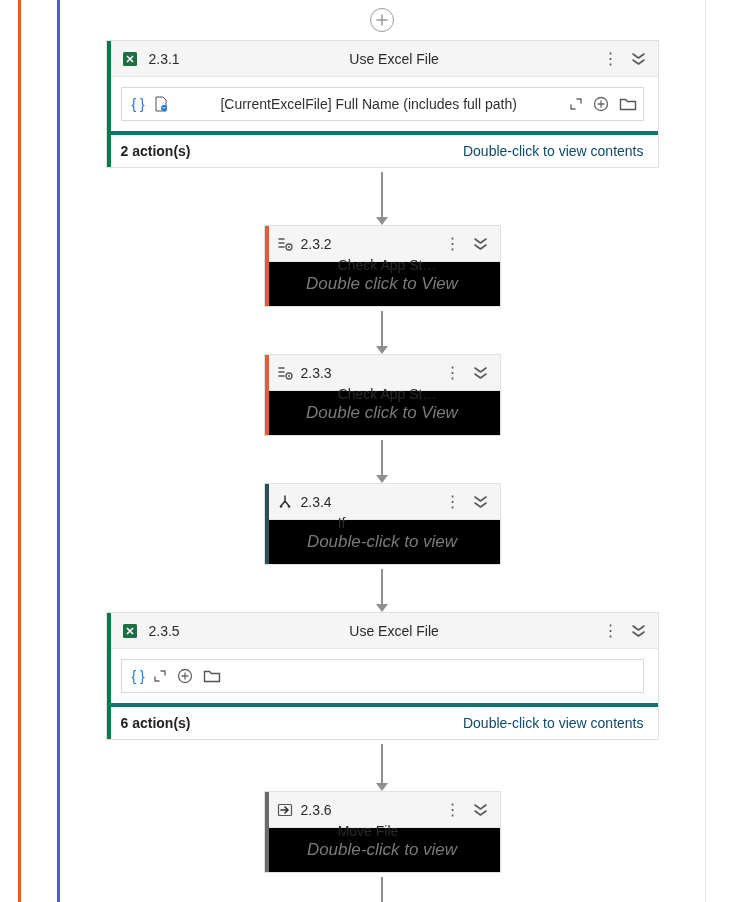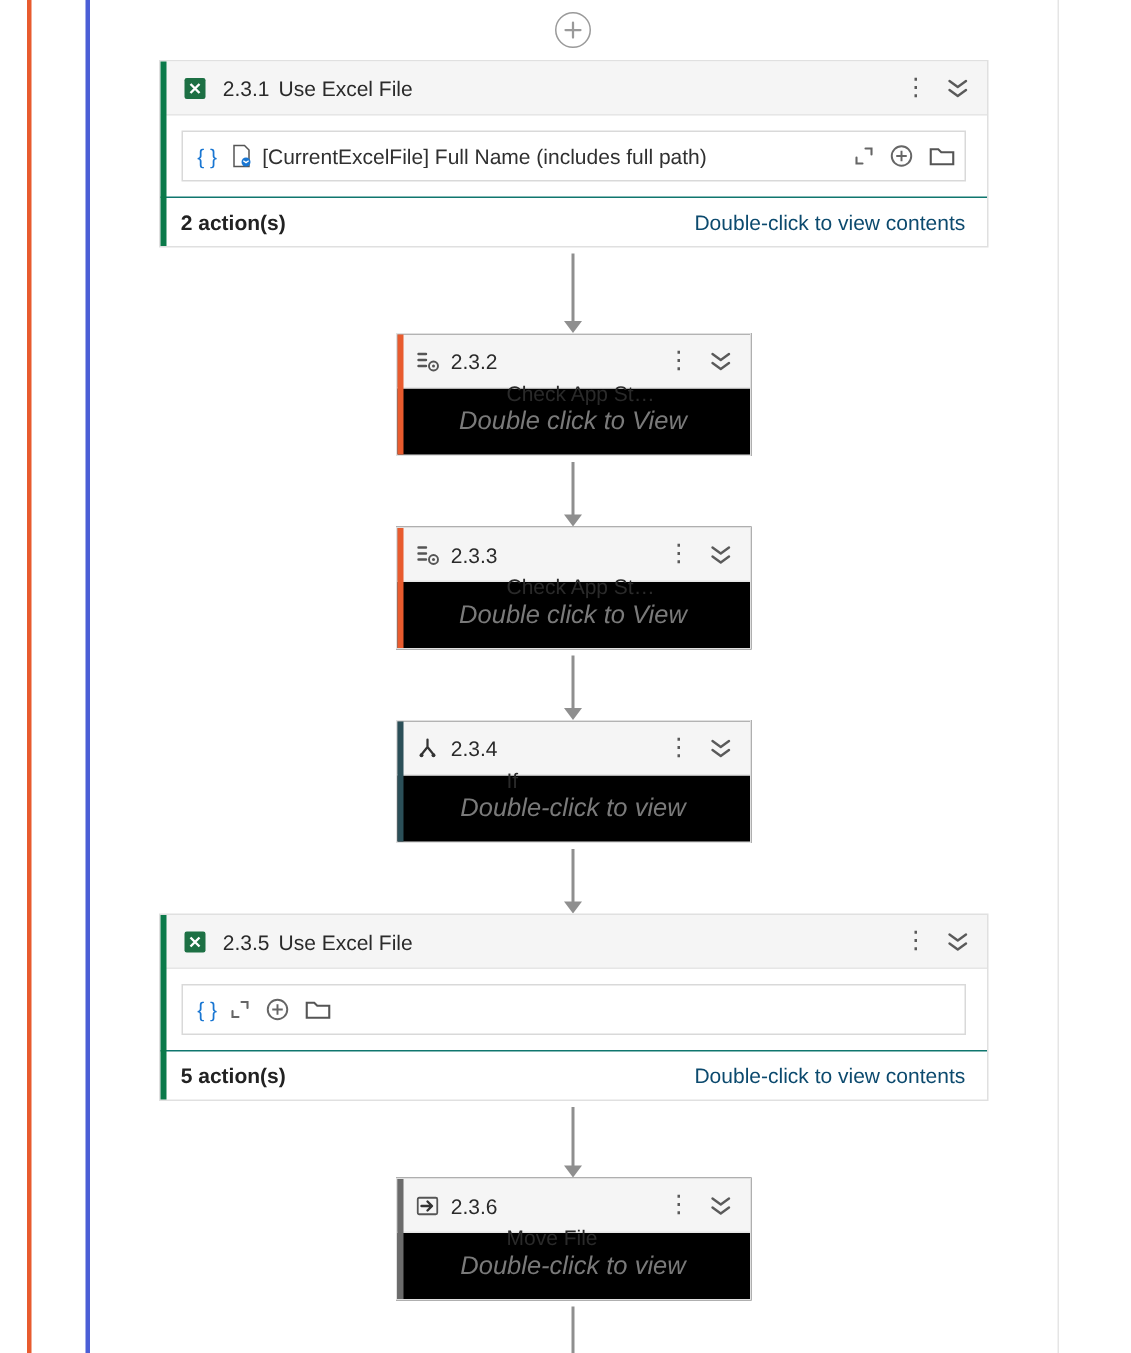--- a/index.html
+++ b/index.html
@@ -69,20 +69,21 @@
     border-right: 6px solid transparent;
     border-top: 8px solid #8f8f8f;
     margin-top: -1px;
   }
   
   .wide-card {
     width: 553px;
     background: #fff;
     border: 1px solid #e0e0e0;
     position: relative;
+    text-align: center;
   }
   .wide-card .accent {
     position: absolute;
     left: 0; top: 0; bottom: 0;
     width: 4px;
     background: #0b7a4a;
   }
   .card-header {
     background: #f5f5f5;
     border-bottom: 1px solid #e6e6e6;
@@ -147,21 +148,21 @@
     text-overflow: ellipsis;
   }
   .input-icons {
     display: flex;
     align-items: center;
     gap: 10px;
     color: #666;
   }
   .input-icons span, .input-icons svg { cursor: pointer; }
   .card-footer {
-    border-top: 1px solid #0f766e;
+    border-top: 4px solid #0f766e;
     display: flex;
     align-items: center;
     justify-content: space-between;
     padding: 8px 14px;
     font-size: 14px;
   }
   .card-footer .count { font-weight: 700; color: #222; }
   .card-footer .hint { color: #0c4a6e; }
   
   .small-card {
@@ -375,21 +376,21 @@
                 <circle cx="8" cy="8" r="6.5" fill="none" stroke="#666" stroke-width="1.3"></circle>
                 <path d="M8 4.5v7M4.5 8h7" stroke="#666" stroke-width="1.3"></path>
               </svg>
             <svg width="18" height="14" viewBox="0 0 18 14">
                 <path d="M1.5 2.5h5l2 2h8v8h-15z" fill="none" stroke="#555" stroke-width="1.4"></path>
               </svg>
           </div>
         </div>
       </div>
       <div class="card-footer">
-        <span class="count">5 action(s)</span>
+        <span class="count">6 action(s)</span>
         <span class="hint">Double-click to view contents</span>
       </div>
     </div>
 
     <div class="connector">
       <div class="line" style="height:40px"></div>
         <div class="arrow"></div>
     </div>
 
     <div class="small-card gray">

